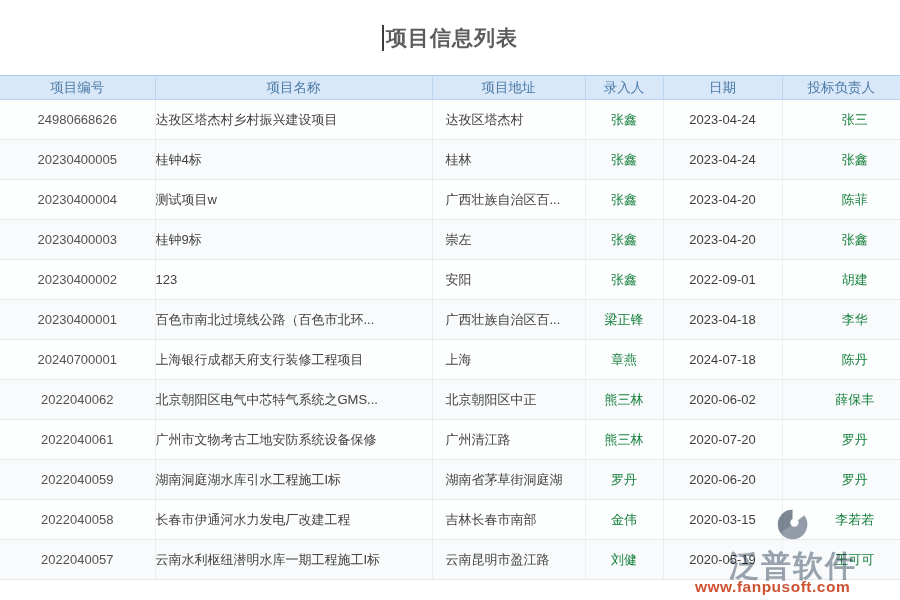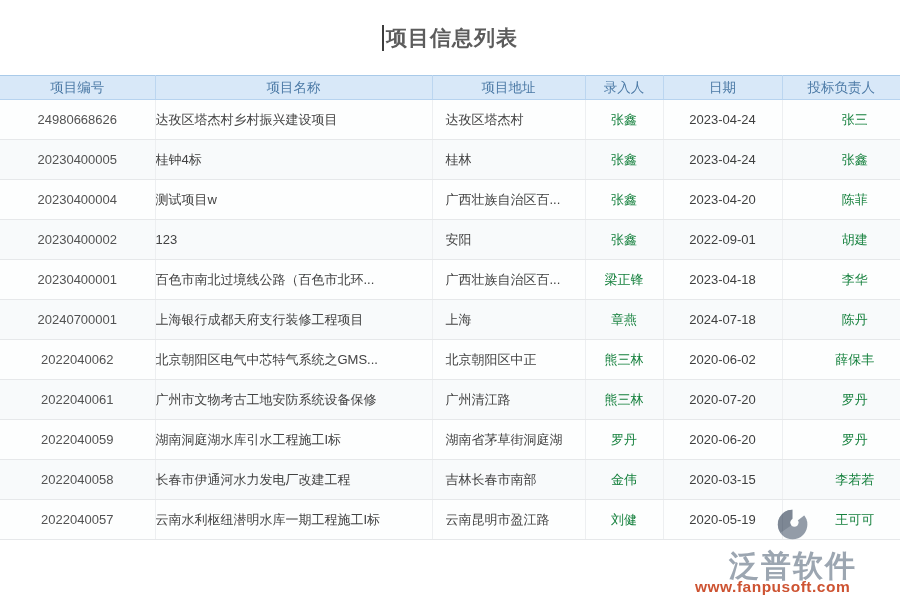--- a/index.html
+++ b/index.html
@@ -154,20 +154,28 @@
       </tr>
       <tr>
         <td class="c-code">20230400004</td>
         <td class="c-name">测试项目w</td>
         <td class="c-addr">广西壮族自治区百...</td>
         <td class="c-rec"><a class="person-link">张鑫</a></td>
         <td class="c-date">2023-04-20</td>
         <td class="c-bid"><a class="person-link">陈菲</a></td>
       </tr>
       <tr>
+        <td class="c-code">20230400003</td>
+        <td class="c-name">桂钟9标</td>
+        <td class="c-addr">崇左</td>
+        <td class="c-rec"><a class="person-link">张鑫</a></td>
+        <td class="c-date">2023-04-20</td>
+        <td class="c-bid"><a class="person-link">张鑫</a></td>
+      </tr>
+      <tr>
         <td class="c-code">20230400002</td>
         <td class="c-name">123</td>
         <td class="c-addr">安阳</td>
         <td class="c-rec"><a class="person-link">张鑫</a></td>
         <td class="c-date">2022-09-01</td>
         <td class="c-bid"><a class="person-link">胡建</a></td>
       </tr>
       <tr>
         <td class="c-code">20230400001</td>
         <td class="c-name">百色市南北过境线公路（百色市北环...</td>

